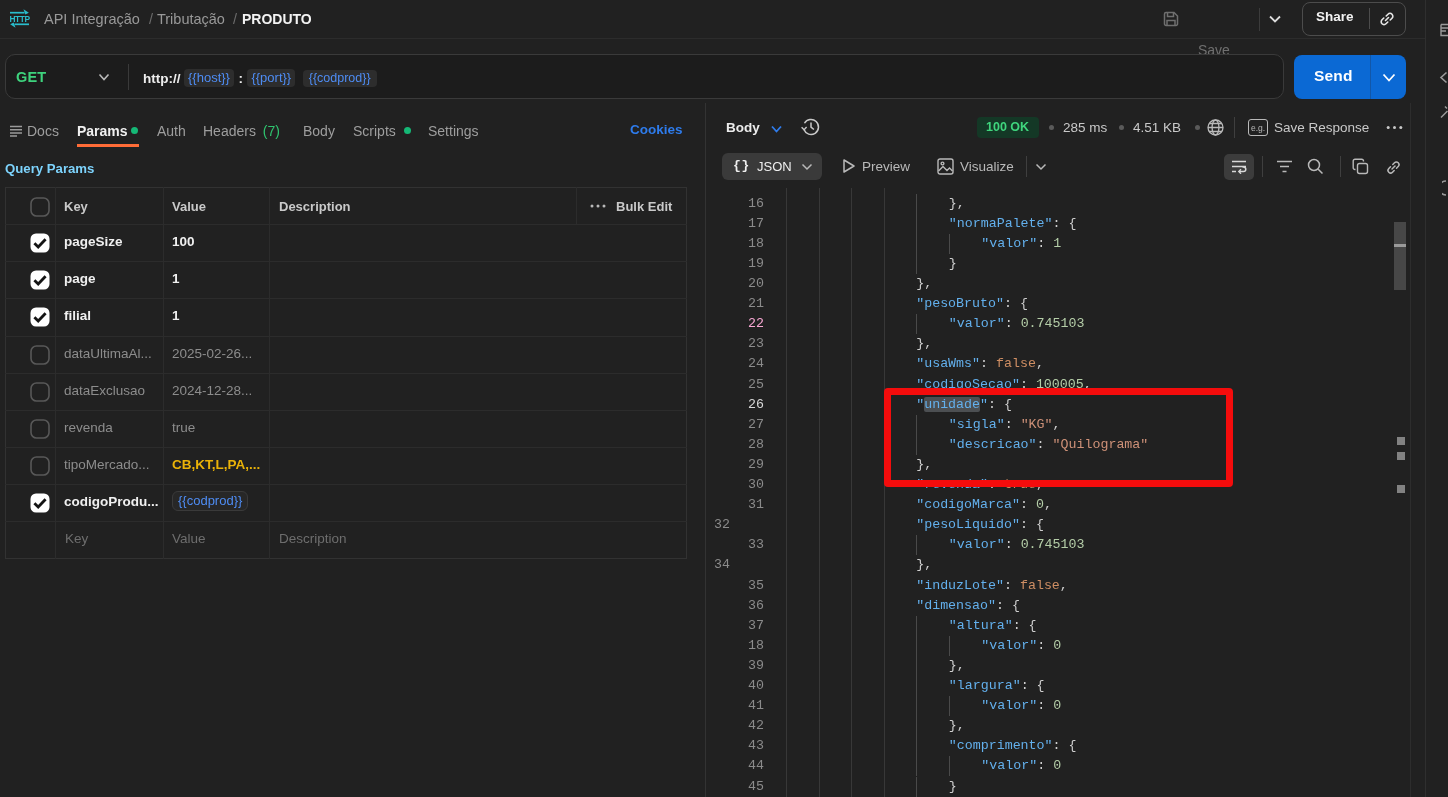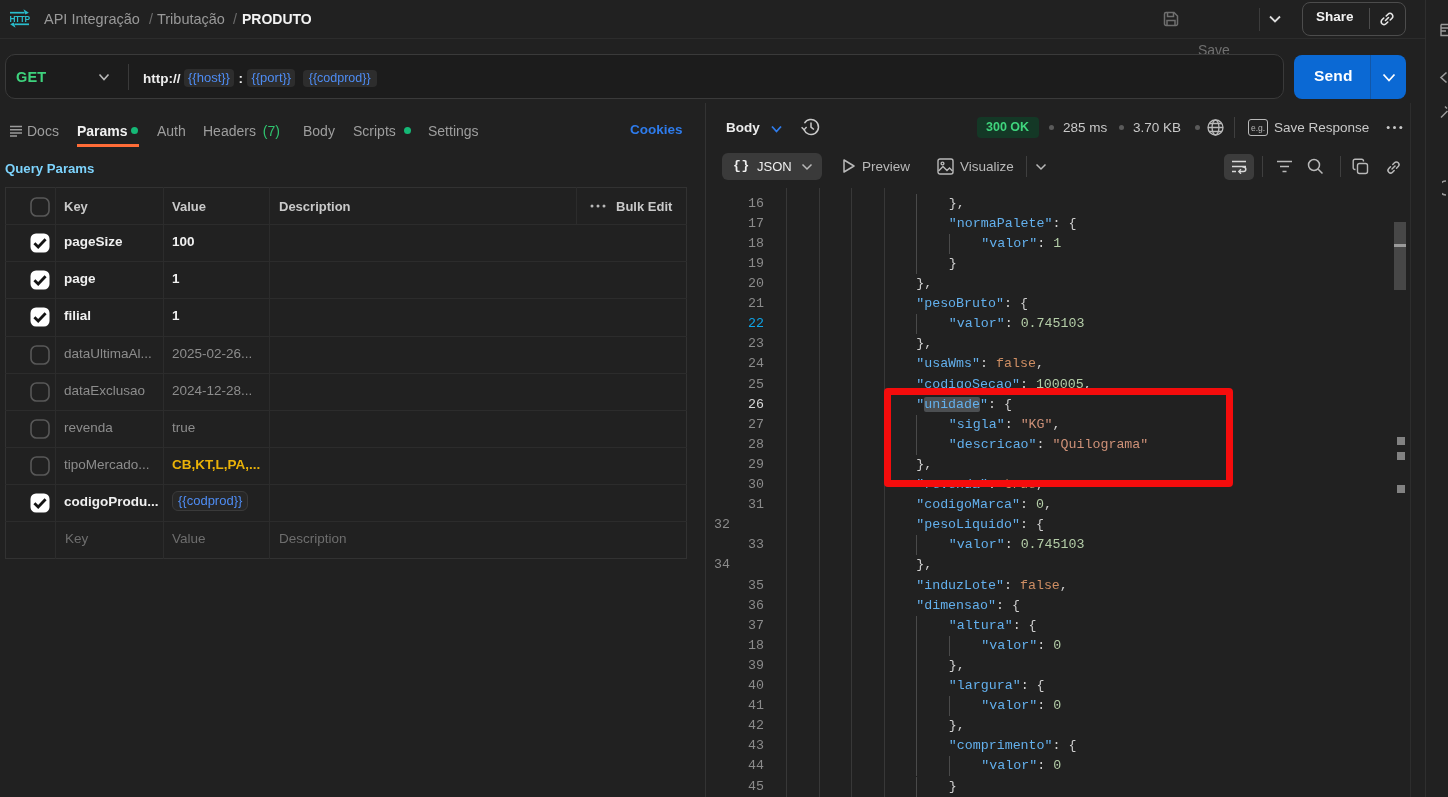--- a/index.html
+++ b/index.html
@@ -179,26 +179,26 @@
 <path d="M2 1.5 L6.5 6.5 L11 1.5" stroke="#2f7cec" stroke-width="1.8" fill="none"></path>
     </svg>
 <svg class="abs" style="left:801px;top:117px" width="20" height="20" viewBox="0 0 20 20">
 <g stroke="#c9c9c9" stroke-width="1.5" fill="none">
 <path d="M3.5 6.25 A7.5 7.5 0 1 1 2.95 12.57"></path>
 <path d="M0.6 10.2 L3.1 12.7 L5.6 10.0" stroke-width="1.4"></path>
 <path d="M10 5.6 V10.2 L12.9 12.5"></path>
 </g>
     </svg>
 <div class="abs" style="left:977px;top:117px;width:62px;height:21px;background:#143826;border-radius:4px;"></div>
-<div class="abs" style="left:986px;top:120px;font-size:12.5px;font-weight:700;color:#3fd57d;">300 OK</div>
+<div class="abs" style="left:986px;top:120px;font-size:12.5px;font-weight:700;color:#3fd57d;">100 OK</div>
 <div class="abs" style="left:1049px;top:125px;width:5px;height:5px;border-radius:50%;background:#5a5a5a;"></div>
 <div class="abs" style="left:1119px;top:125px;width:5px;height:5px;border-radius:50%;background:#5a5a5a;"></div>
 <div class="abs" style="left:1195px;top:125px;width:5px;height:5px;border-radius:50%;background:#5a5a5a;"></div>
 <div class="abs" style="left:1063px;top:120px;font-size:13.5px;color:#c9c9c9;">285 ms</div>
-<div class="abs" style="left:1133px;top:120px;font-size:13.5px;color:#c9c9c9;">3.70 KB</div>
+<div class="abs" style="left:1133px;top:120px;font-size:13.5px;color:#c9c9c9;">4.51 KB</div>
 <svg class="abs" style="left:1206px;top:118px" width="19" height="19" viewBox="0 0 19 19">
 <g stroke="#b9b9b9" stroke-width="1.3" fill="none">
 <circle cx="9.5" cy="9.5" r="7.5"></circle>
 <ellipse cx="9.5" cy="9.5" rx="3.4" ry="7.5"></ellipse>
 <path d="M2 9.5 h15 M3.2 5.5 h12.6 M3.2 13.5 h12.6"></path>
 </g>
     </svg>
 <div class="abs" style="left:1234px;top:117px;width:1px;height:21px;background:#3f3f3f;"></div>
 <div class="abs" style="left:1248px;top:119px;width:20px;height:17px;border:1.4px solid #b9b9b9;border-radius:3px;"></div>
 <div class="abs" style="left:1251px;top:123px;font-size:8.5px;color:#b9b9b9;">e.g.</div>
@@ -282,21 +282,21 @@
 <div class="abs" style="left:916.2px;top:233.8px;width:1px;height:20.1px;background:#4a4a4a;"></div>
 <div class="abs" style="left:948.8px;top:233.8px;width:1px;height:20.1px;background:#4a4a4a;"></div>
 <div class="abs mono" style="left:981.3px;top:233.8px;height:20.1px;line-height:20.1px;font-size:13.3px;white-space:pre;"><span style="color:#63b0ed">"valor"</span><span style="color:#cfcfcf">: </span><span style="color:#b5cea8">1</span></div>
 <div class="abs mono" style="left:714px;top:253.9px;width:50px;height:20.1px;line-height:20.1px;text-align:right;color:#8b8b8b;font-size:13.3px;">19</div>
 <div class="abs" style="left:916.2px;top:253.9px;width:1px;height:20.1px;background:#4a4a4a;"></div>
 <div class="abs mono" style="left:948.8px;top:253.9px;height:20.1px;line-height:20.1px;font-size:13.3px;white-space:pre;"><span style="color:#cfcfcf">}</span></div>
 <div class="abs mono" style="left:714px;top:274.0px;width:50px;height:20.1px;line-height:20.1px;text-align:right;color:#8b8b8b;font-size:13.3px;">20</div>
 <div class="abs mono" style="left:916.2px;top:274.0px;height:20.1px;line-height:20.1px;font-size:13.3px;white-space:pre;"><span style="color:#cfcfcf">},</span></div>
 <div class="abs mono" style="left:714px;top:294.1px;width:50px;height:20.1px;line-height:20.1px;text-align:right;color:#8b8b8b;font-size:13.3px;">21</div>
 <div class="abs mono" style="left:916.2px;top:294.1px;height:20.1px;line-height:20.1px;font-size:13.3px;white-space:pre;"><span style="color:#63b0ed">"pesoBruto"</span><span style="color:#cfcfcf">: {</span></div>
-<div class="abs mono" style="left:714px;top:314.2px;width:50px;height:20.1px;line-height:20.1px;text-align:right;color:#0ea5e9;font-size:13.3px;">22</div>
+<div class="abs mono" style="left:714px;top:314.2px;width:50px;height:20.1px;line-height:20.1px;text-align:right;color:#f9a8d4;font-size:13.3px;">22</div>
 <div class="abs" style="left:916.2px;top:314.2px;width:1px;height:20.1px;background:#4a4a4a;"></div>
 <div class="abs mono" style="left:948.8px;top:314.2px;height:20.1px;line-height:20.1px;font-size:13.3px;white-space:pre;"><span style="color:#63b0ed">"valor"</span><span style="color:#cfcfcf">: </span><span style="color:#b5cea8">0.745103</span></div>
 <div class="abs mono" style="left:714px;top:334.3px;width:50px;height:20.1px;line-height:20.1px;text-align:right;color:#8b8b8b;font-size:13.3px;">23</div>
 <div class="abs mono" style="left:916.2px;top:334.3px;height:20.1px;line-height:20.1px;font-size:13.3px;white-space:pre;"><span style="color:#cfcfcf">},</span></div>
 <div class="abs mono" style="left:714px;top:354.4px;width:50px;height:20.1px;line-height:20.1px;text-align:right;color:#8b8b8b;font-size:13.3px;">24</div>
 <div class="abs mono" style="left:916.2px;top:354.4px;height:20.1px;line-height:20.1px;font-size:13.3px;white-space:pre;"><span style="color:#63b0ed">"usaWms"</span><span style="color:#cfcfcf">: </span><span style="color:#cf8e63">false</span><span style="color:#cfcfcf">,</span></div>
 <div class="abs mono" style="left:714px;top:374.5px;width:50px;height:20.1px;line-height:20.1px;text-align:right;color:#8b8b8b;font-size:13.3px;">25</div>
 <div class="abs mono" style="left:916.2px;top:374.5px;height:20.1px;line-height:20.1px;font-size:13.3px;white-space:pre;"><span style="color:#63b0ed">"codigoSecao"</span><span style="color:#cfcfcf">: </span><span style="color:#b5cea8">100005</span><span style="color:#cfcfcf">,</span></div>
 <div class="abs mono" style="left:714px;top:394.6px;width:50px;height:20.1px;line-height:20.1px;text-align:right;color:#d8d8d8;font-size:13.3px;">26</div>
 <div class="abs mono" style="left:916.2px;top:394.6px;height:20.1px;line-height:20.1px;font-size:13.3px;white-space:pre;"><span style="color:#63b0ed">"</span><span style="color:#63b0ed;background:#4c4f52;border-radius:2px;">unidade</span><span style="color:#63b0ed">"</span><span style="color:#cfcfcf">: {</span></div>

